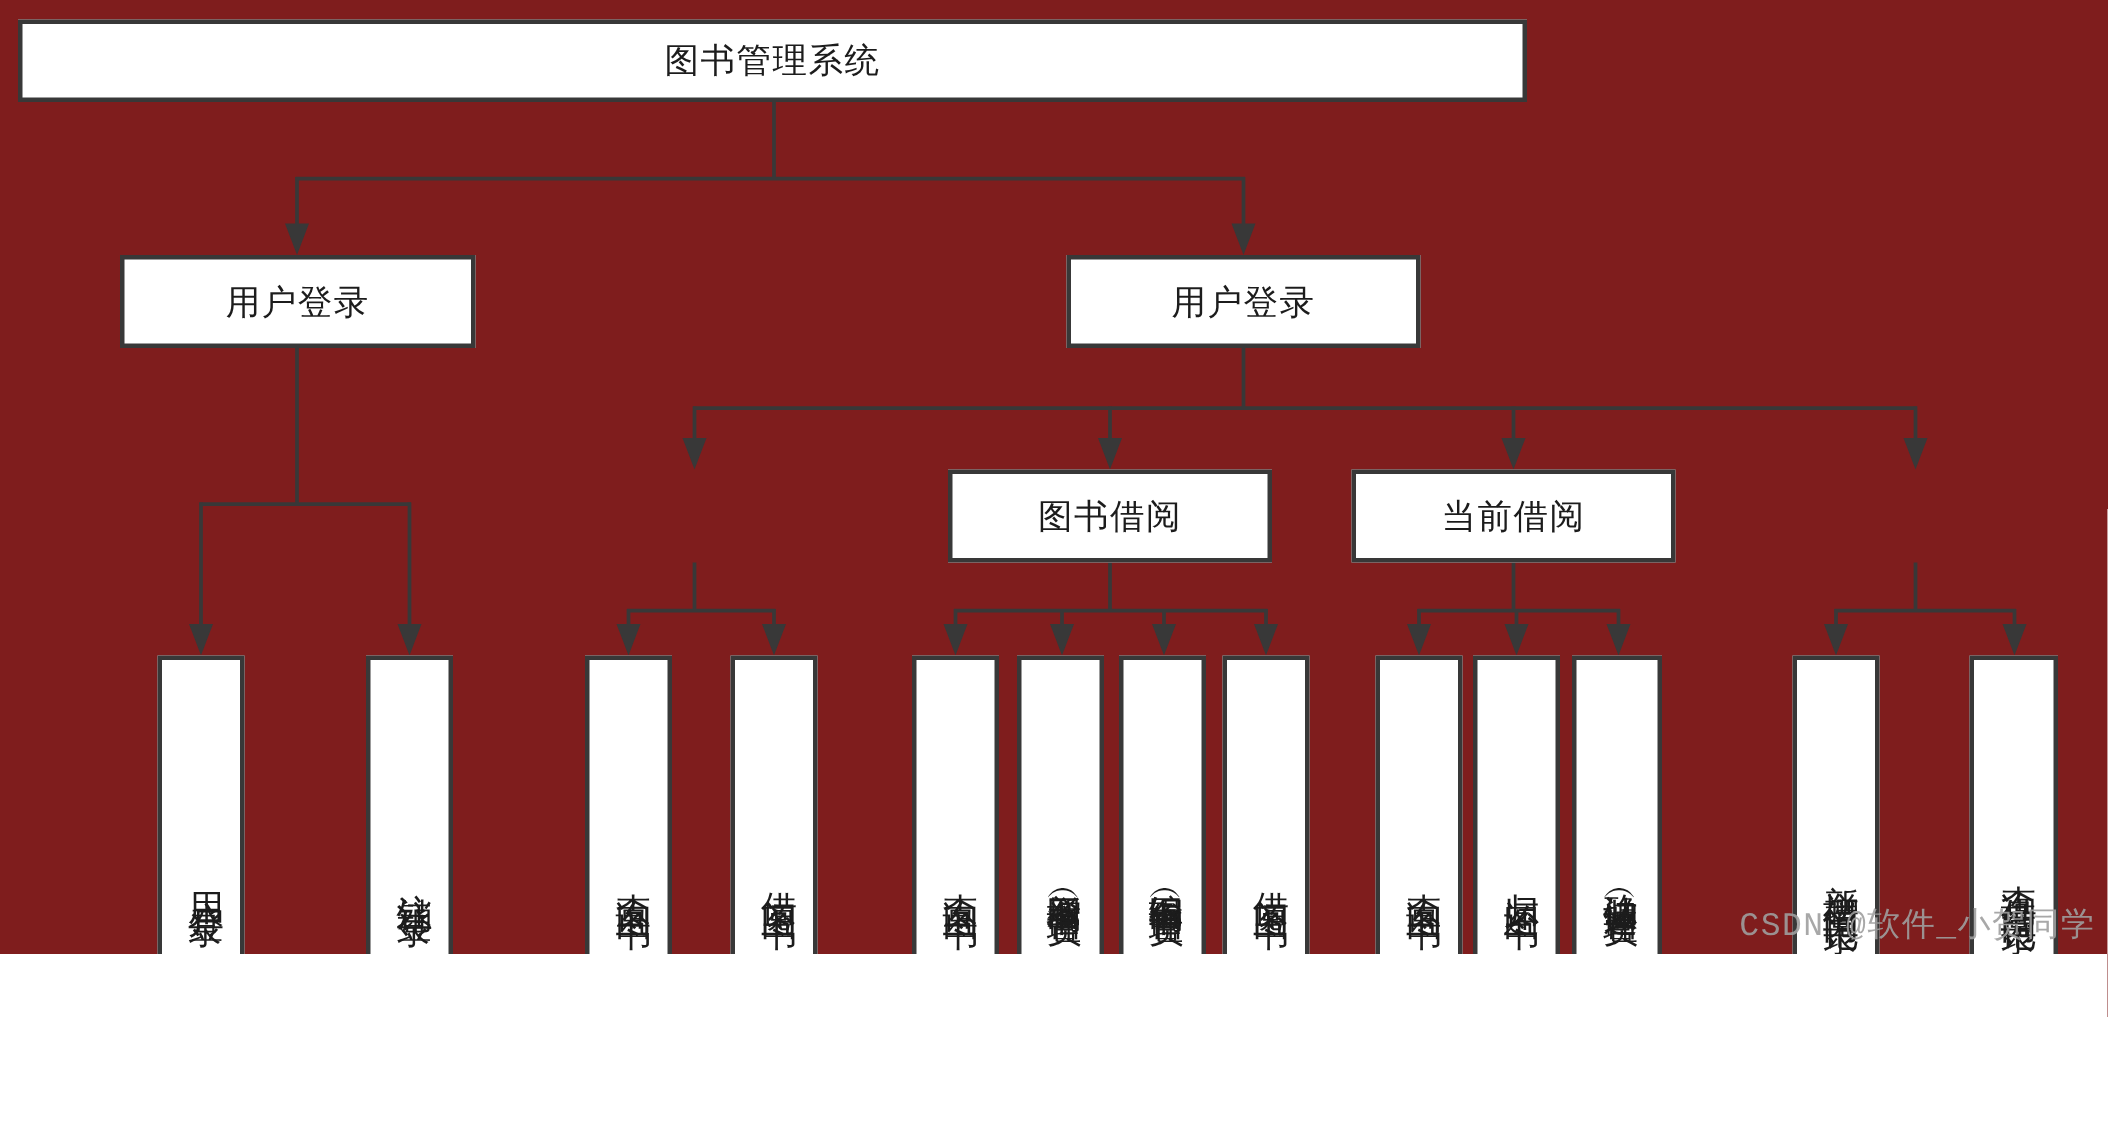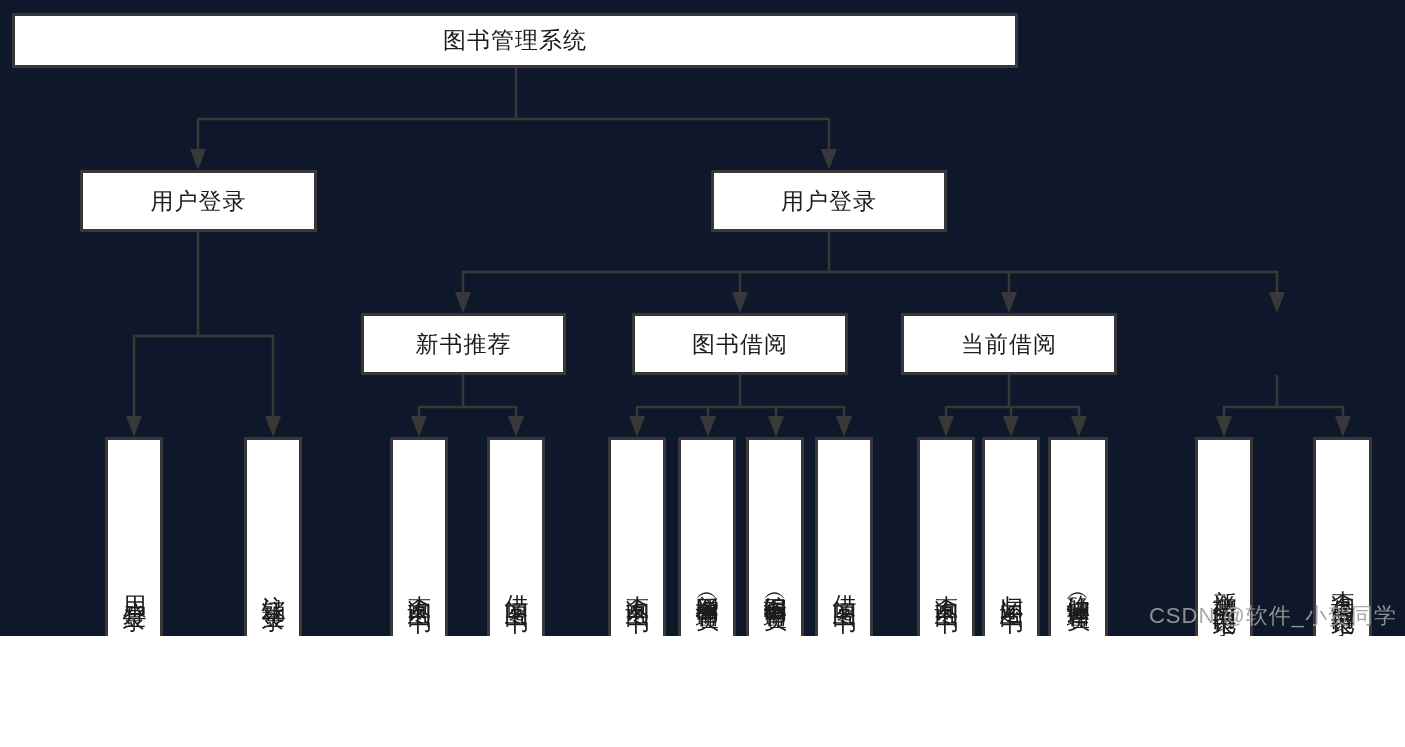--- a/index.html
+++ b/index.html
@@ -3,22 +3,22 @@
 <meta charset="utf-8">
 <style>
   :root{
     --line:#383838;
     --text:#1c1c1c;
   }
   html,body{margin:0;padding:0;background:#fff;}
   .canvas{
     position:relative;
     width:1405px;height:636px;
-    background:#0f172a;
-    font-family:Liberation Sans, sans-serif;
+    background:#7f1d1d;
+    font-family:Liberation Mono, monospace;
     color:var(--text);
     overflow:hidden;
   }
   .connector-layer{
     position:absolute;left:0;top:0;width:1405px;height:747px;
   }
   .connector-layer line{stroke:var(--line);stroke-width:2.5;}
   .connector-layer polygon{fill:var(--line);}
   .hnode{
     position:absolute;
@@ -127,21 +127,20 @@
       <polygon points="1216,416 1232,416 1224,437"></polygon>
       <polygon points="1335,416 1351,416 1343,437"></polygon>
     </g>
   </svg>
 
   <div class="hnode" style="left:12px;top:13px;width:1006px;height:55px">图书管理系统</div>
 
   <div class="hnode" style="left:80px;top:170px;width:237px;height:62px">用户登录</div>
   <div class="hnode" style="left:711px;top:170px;width:236px;height:62px">用户登录</div>
 
-  <div class="hnode" style="left:361px;top:313px;width:205px;height:62px">新书推荐</div>
   <div class="hnode" style="left:632px;top:313px;width:216px;height:62px">图书借阅</div>
   <div class="hnode" style="left:901px;top:313px;width:216px;height:62px">当前借阅</div>
 
   <div class="vnode" style="left:105px;top:437px;width:58px;height:298px">用户登录</div>
   <div class="vnode" style="left:244px;top:437px;width:58px;height:298px">注销登录</div>
 
   <div class="vnode" style="left:390px;top:437px;width:58px;height:298px">查询图书</div>
   <div class="vnode" style="left:487px;top:437px;width:58px;height:298px">借阅图书</div>
 
   <div class="vnode" style="left:608px;top:437px;width:58px;height:298px">查询图书</div>

